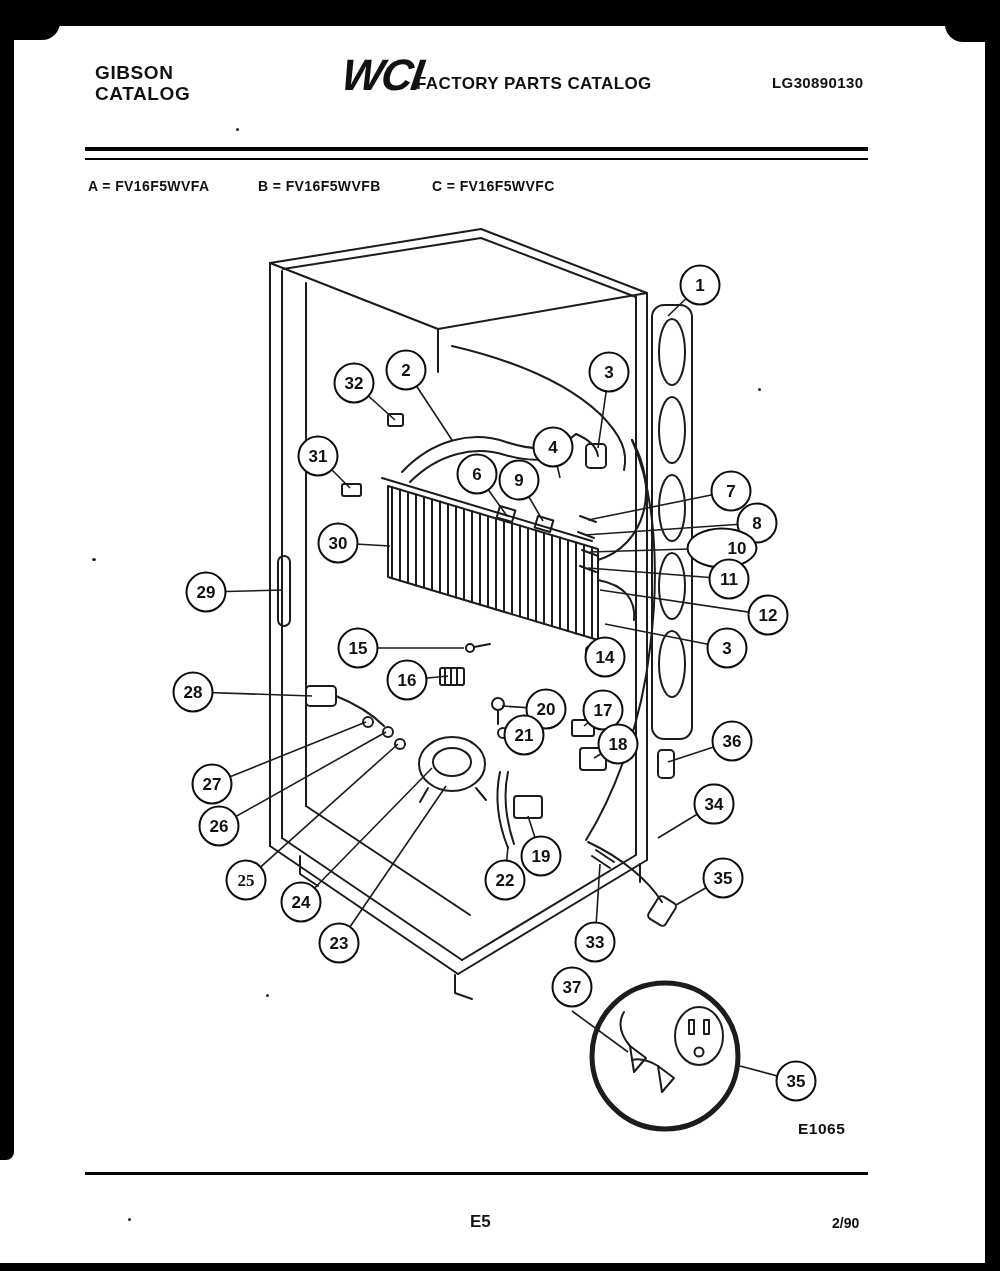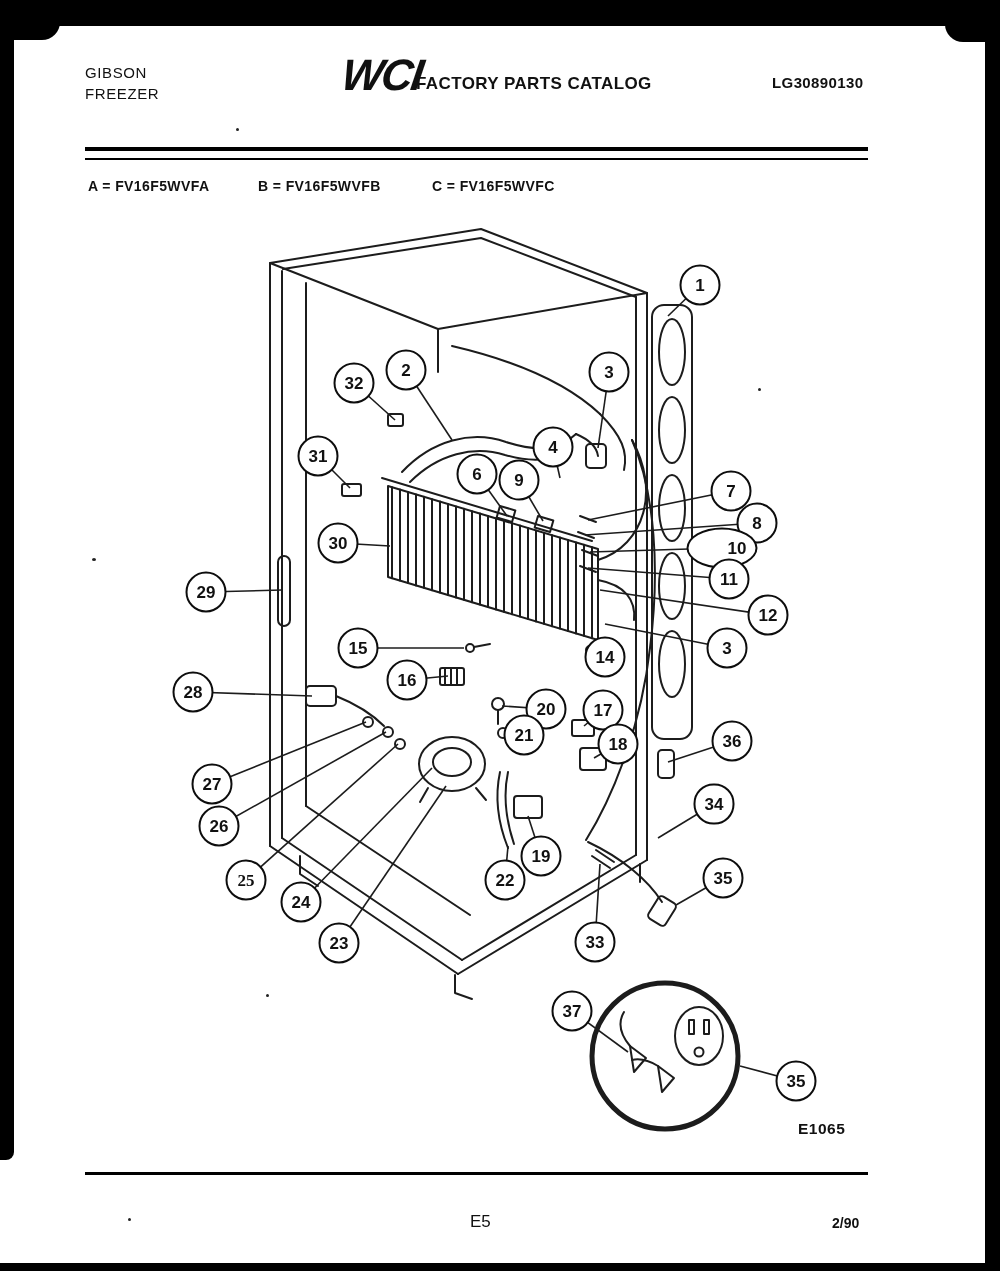--- a/index.html
+++ b/index.html
@@ -8,59 +8,59 @@
   .edge{position:absolute;background:#000;z-index:6;}
   .edge-top{left:0;top:0;width:1000px;height:26px;}
   .edge-left{left:0;top:0;width:14px;height:1160px;border-bottom-right-radius:8px;}
   .edge-right{right:0;top:0;width:15px;height:1271px;}
   .edge-bottom{left:0;bottom:0;width:1000px;height:8px;}
   .corner-tl{left:0;top:0;width:60px;height:40px;border-bottom-right-radius:18px;}
   .corner-tr{right:0;top:0;width:55px;height:42px;border-bottom-left-radius:18px;}
 
   .abs{position:absolute;}
   
-  .brand{left:85px;top:62px;font-size:15px;font-weight:400;letter-spacing:.6px;line-height:21px;}
+  .brand{left:95px;top:62px;font-size:19px;font-weight:700;letter-spacing:.6px;line-height:21px;}
   .logo-wci{left:342px;top:50px;font-size:44px;font-weight:800;font-style:italic;letter-spacing:-2px;transform:skewX(-8deg);}
   .catalog-title{left:416px;top:74px;font-size:17px;font-weight:700;letter-spacing:.4px;}
   .doc-number{left:772px;top:74px;font-size:15px;font-weight:700;letter-spacing:.4px;}
 
   .rule-top{left:85px;top:147px;width:783px;height:7px;border-top:4px solid #000;border-bottom:2px solid #000;}
   .model{font-size:14px;font-weight:700;letter-spacing:.4px;top:178px;}
   .model-a{left:88px;} .model-b{left:258px;} .model-c{left:432px;}
 
   
   .layer{position:absolute;left:0;top:0;width:1000px;height:1271px;pointer-events:none;}
   .sketch path,.sketch rect,.sketch ellipse,.sketch circle,.sketch line{vector-effect:non-scaling-stroke;}
   #leader-lines line{stroke:#1c1c1c;stroke-width:1.6;}
   .callout{position:absolute;width:37px;height:37px;border:2.5px solid #0d0d0d;border-radius:50%;
     background:#fff;display:flex;align-items:center;justify-content:center;
     font-size:17px;font-weight:700;transform:translate(-50%,-50%);z-index:4;}
   .figure-label{left:798px;top:1120px;font-size:15.5px;font-weight:700;letter-spacing:.5px;z-index:4;}
 
   
   .rule-bottom{left:85px;top:1172px;width:783px;height:0;border-top:3px solid #000;}
-  .page-code{left:470px;top:1212px;font-size:17px;font-weight:400;text-align:center;}
+  .page-code{left:470px;top:1212px;font-size:17px;font-weight:700;text-align:center;}
   .date-code{left:832px;top:1215px;font-size:14px;font-weight:700;}
 
   
   .speck{position:absolute;background:#222;border-radius:50%;}
 </style>
 </head>
 <body>
 
 <div class="edge edge-top"></div>
 <div class="edge edge-left"></div>
 <div class="edge edge-right"></div>
 <div class="edge edge-bottom"></div>
 <div class="edge corner-tl"></div>
 <div class="edge corner-tr"></div>
 
 <div class="abs brand">
   <div>GIBSON</div>
-  <div>FREEZER</div>
+  <div>CATALOG</div>
 </div>
 <div class="abs logo-wci">WCI</div>
 <div class="abs catalog-title">FACTORY PARTS CATALOG</div>
 <div class="abs doc-number">LG30890130</div>
 
 <div class="abs rule-top"></div>
 
 <div class="abs model model-a">A = FV16F5WVFA</div>
 <div class="abs model model-b">B = FV16F5WVFB</div>
 <div class="abs model model-c">C = FV16F5WVFC</div>
@@ -269,21 +269,21 @@
     <div class="callout" style="left: 212px; top: 784px;">27</div>
     <div class="callout" style="left: 714px; top: 804px; border-radius: 20px;">34</div>
     <div class="callout" style="left: 219px; top: 826px; text-align: center;">26</div>
     <div class="callout" style="left: 541px; top: 856px;">19</div>
     <div class="callout" style="left: 723px; top: 878px;">35</div>
     <div class="callout" style="left: 246px; top: 880px; font-family: Liberation Serif, serif;">25</div>
     <div class="callout" style="left: 505px; top: 880px;">22</div>
     <div class="callout" style="left: 301px; top: 902px;">24</div>
     <div class="callout" style="left: 595px; top: 942px;">33</div>
     <div class="callout" style="left: 339px; top: 943px;">23</div>
-    <div class="callout" style="left: 572px; top: 1011px;">37</div>
+    <div class="callout" style="left: 572px; top: 987px;">37</div>
     <div class="callout" style="left: 796px; top: 1081px;">35</div>
   </div>
 
 <div class="abs figure-label">E1065</div>
 
 <div class="abs rule-bottom"></div>
 <div class="abs page-code">E5</div>
 <div class="abs date-code">2/90</div>
 
 <div class="speck" style="left:236px;top:128px;width:3px;height:3px;"></div>

